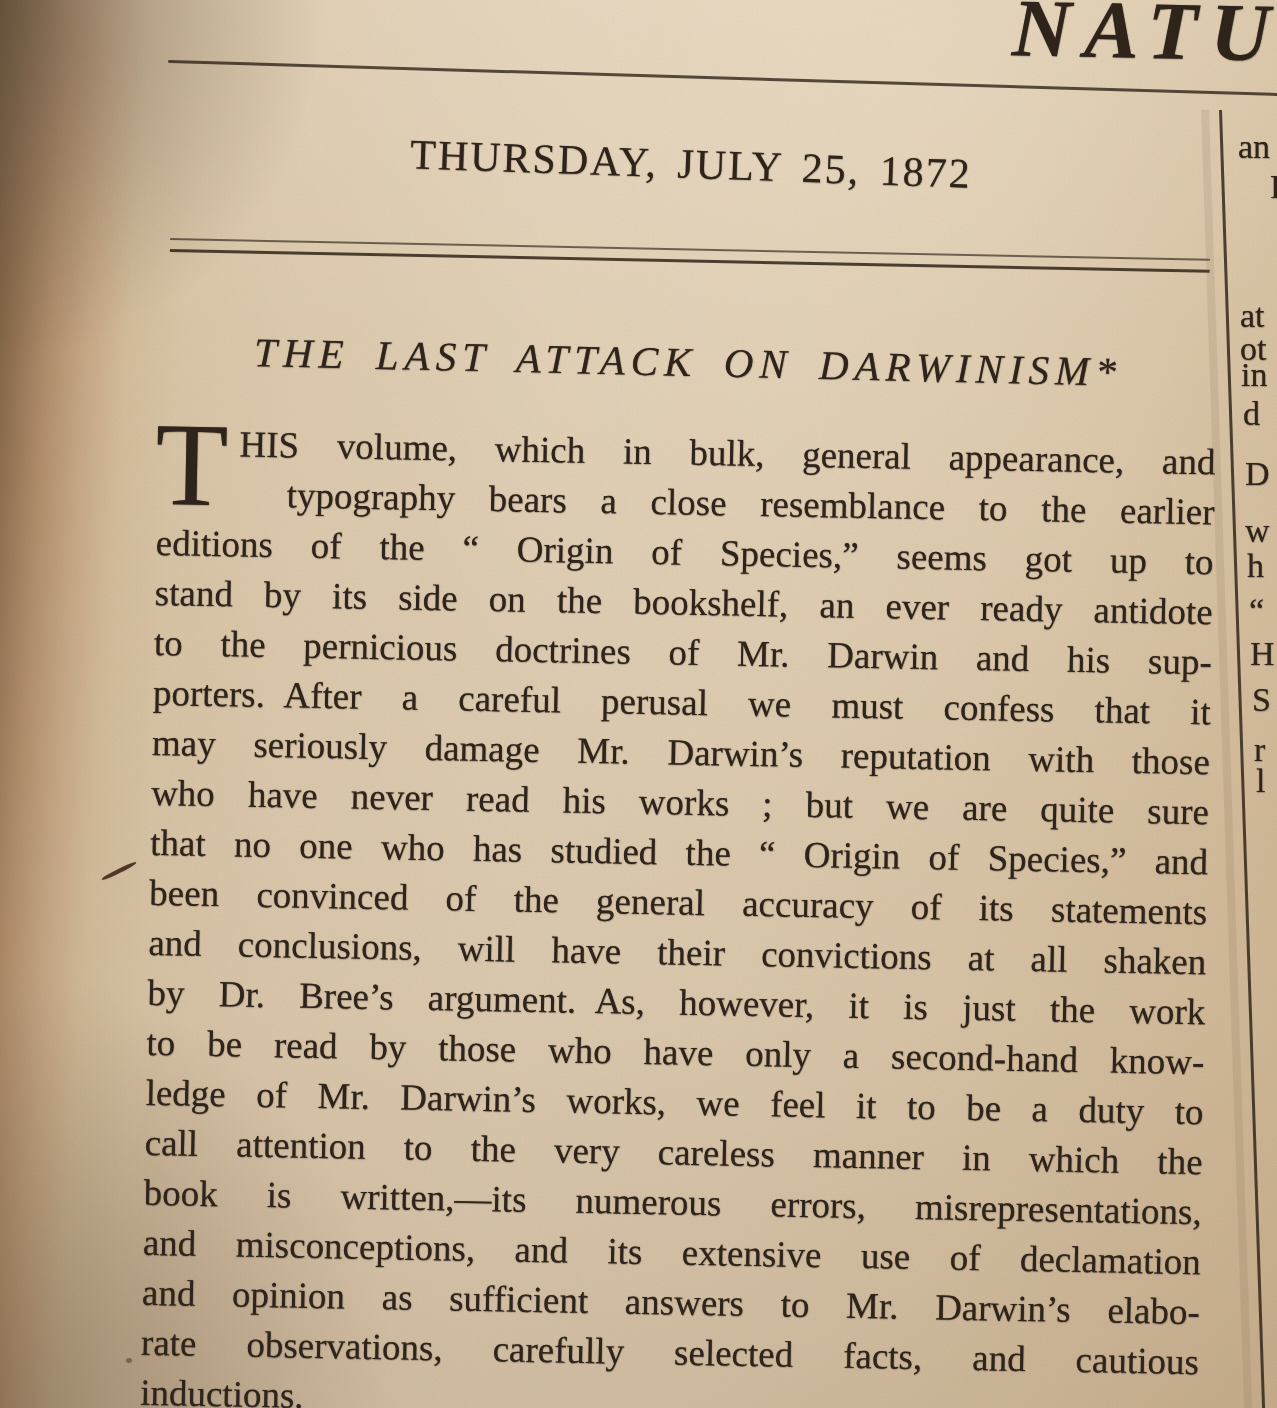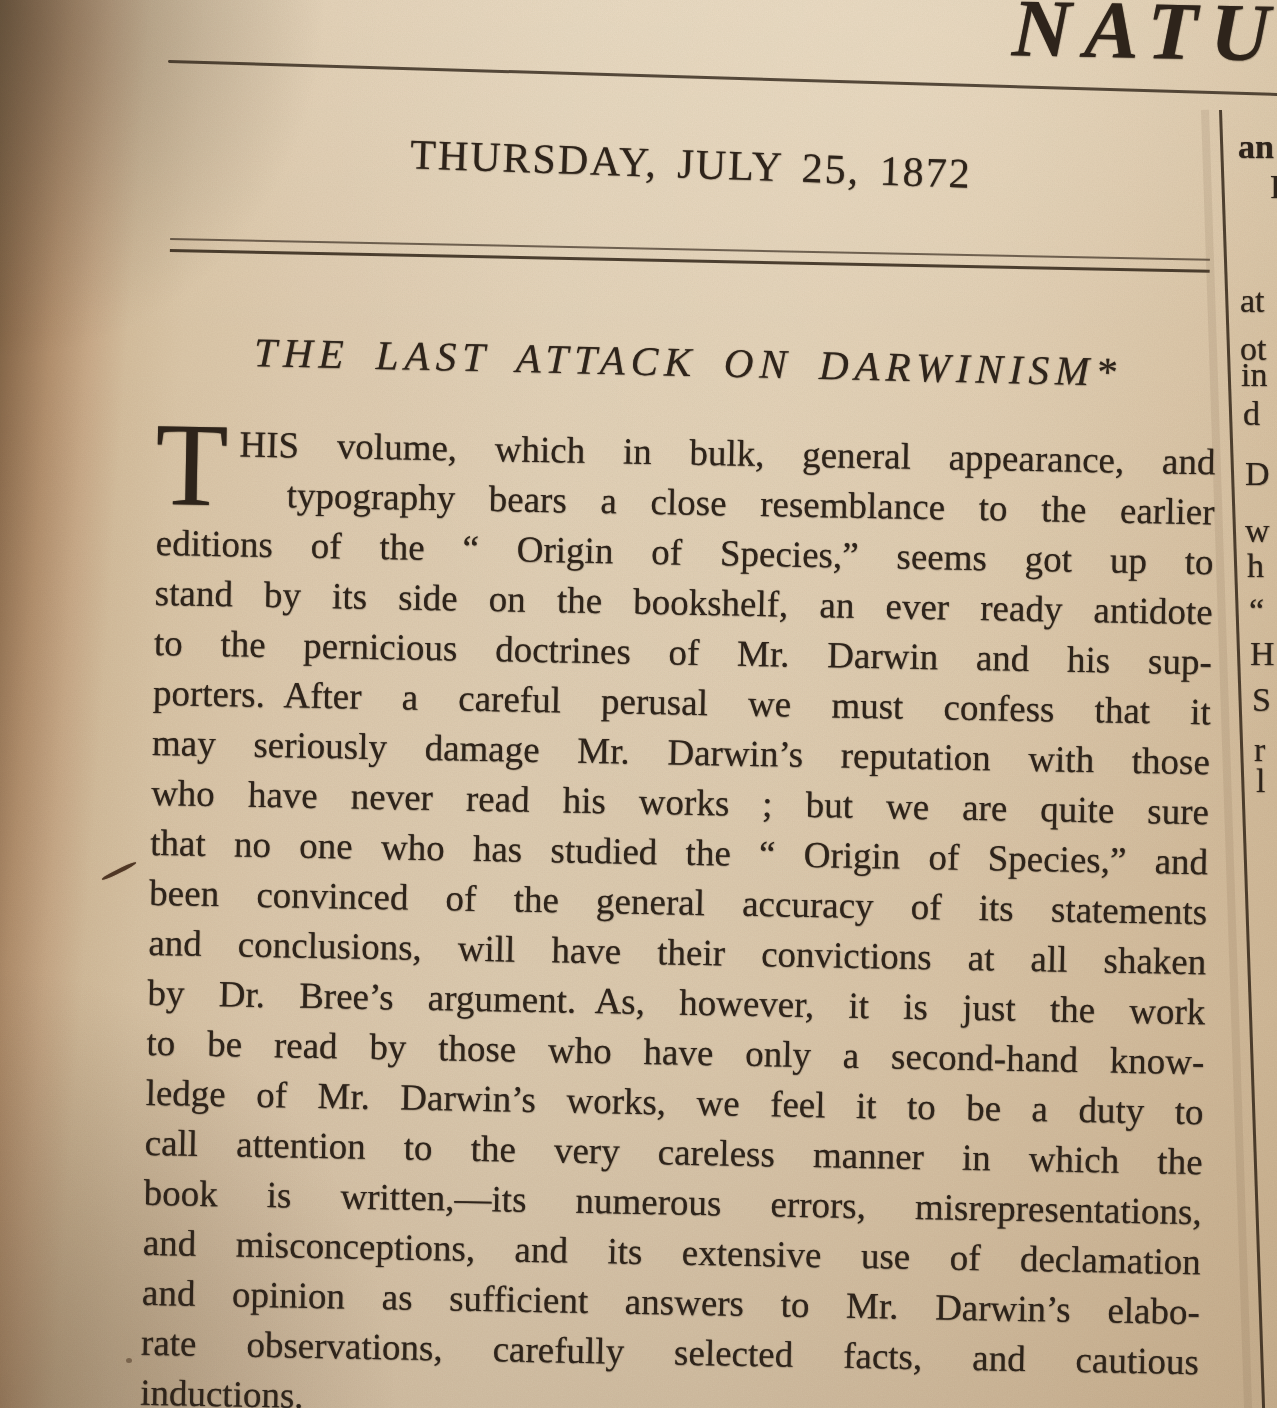--- a/index.html
+++ b/index.html
@@ -137,23 +137,23 @@
       <div class="bline">and opinion as sufficient answers to Mr. Darwin’s elabo-</div>
       <div class="bline">rate observations, carefully selected facts, and cautious</div>
       <div class="bline llast">inductions.</div>
     </div>
 
   <div class="column-crease"></div>
   <div class="column-divider"></div>
 
   <div class="right-fragments ink">
 
-  <div class="frag" style="top: 128px; left: 1238px; font-weight: bold;">an</div>
+  <div class="frag" style="top: 128px; left: 1238px;">an</div>
       <div class="frag" style="top: 168px; left: 1270px;">Pr</div>
-      <div class="frag" style="top: 282px; left: 1240px;">at</div>
+      <div class="frag" style="top: 297px; left: 1240px;">at</div>
       <div class="frag" style="top: 320px; left: 1240px; margin-top: 10px;">ot</div>
       <div class="frag" style="top: 356px; left: 1241px;">in</div>
       <div class="frag" style="top: 395px; left: 1243px;">d</div>
       <div class="frag" style="top: 455px; left: 1245px;">D</div>
       <div class="frag" style="top: 512px; left: 1245px;">w</div>
       <div class="frag" style="top: 547px; left: 1247px;">h</div>
       <div class="frag" style="top: 592px; left: 1249px;">“</div>
       <div class="frag" style="top: 635px; left: 1250px;">H</div>
       <div class="frag" style="top: 681px; left: 1252px;">S</div>
       <div class="frag" style="top: 731px; left: 1254px;">r</div>

